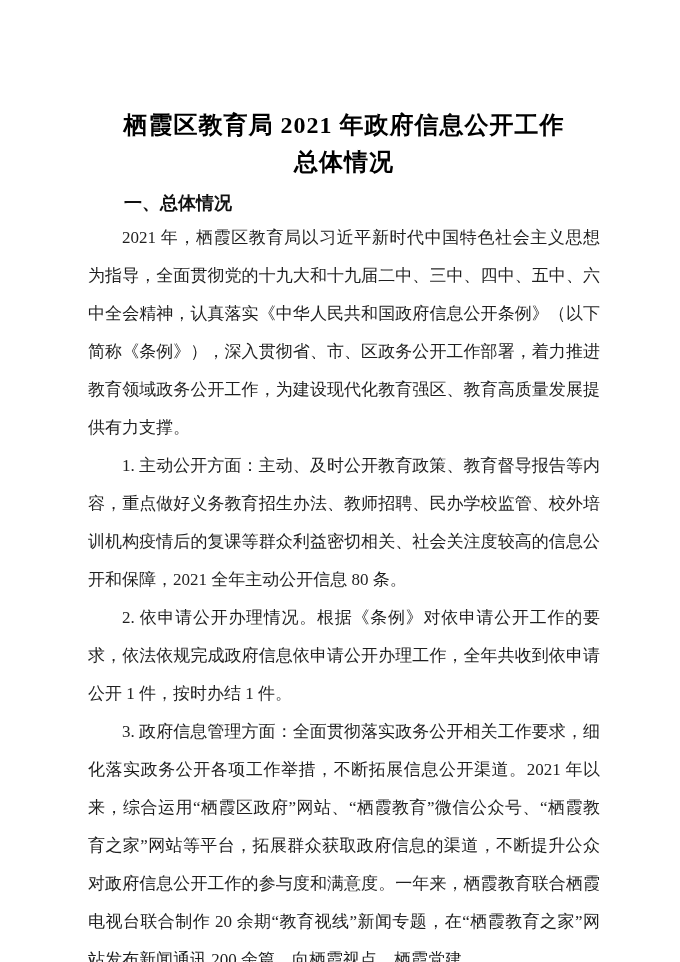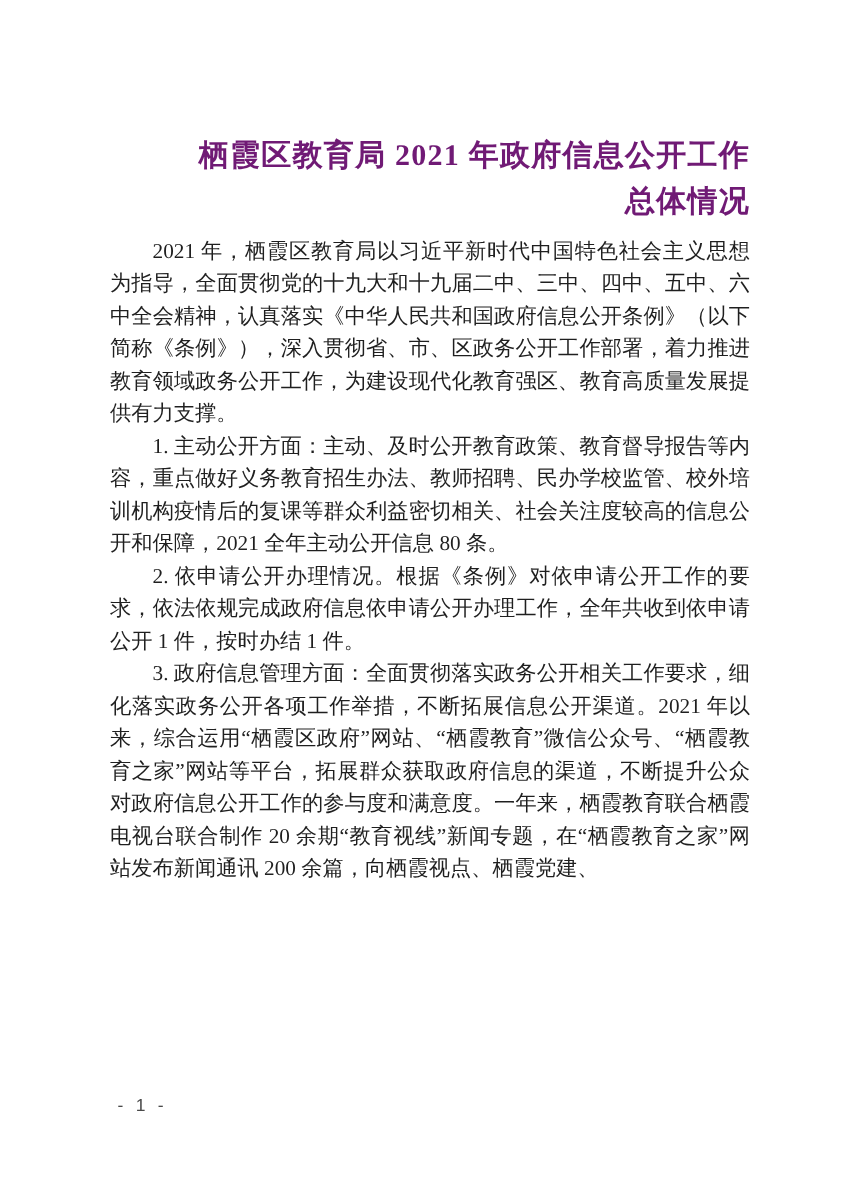--- a/index.html
+++ b/index.html
@@ -20,38 +20,38 @@
     left: 88px;
     top: 107px;
     width: 512px;
   }
   .doc-title {
     margin: 0 0 7px 0;
     font-family: "Liberation Serif", "DejaVu Serif", serif;
     font-weight: bold;
     font-size: 24px;
     line-height: 37px;
-    text-align: right;
-    color: #701a75;
+    text-align: center;
+    color: #000000;
     letter-spacing: 1px;
   }
   .doc-title span { display: block; }
   .section-heading {
     margin: 0 0 1px 0;
     font-family: "Liberation Sans", "DejaVu Sans", sans-serif;
     font-weight: bold;
     font-size: 18px;
     line-height: 30px;
     text-indent: 2em;
     color: #111111;
   }
   .para {
     margin: 0;
     font-size: 17px;
-    line-height: 26px;
+    line-height: 38px;
     text-align: justify;
     text-indent: 2em;
     color: #1f1f1f;
     word-break: break-all;
   }
   .page-number {
     position: absolute;
     left: 94px;
     top: 876px;
     font-family: "Liberation Sans", "DejaVu Sans", sans-serif;
@@ -64,20 +64,21 @@
 <body>
 
 <div class="page">
   <div class="content">
 
     <h1 class="doc-title">
       <span>栖霞区教育局 2021 年政府信息公开工作</span>
       <span>总体情况</span>
     </h1>
 
+    <h2 class="section-heading">一、总体情况</h2>
 
     <p class="para">2021 年，栖霞区教育局以习近平新时代中国特色社会主义思想为指导，全面贯彻党的十九大和十九届二中、三中、四中、五中、六中全会精神，认真落实《中华人民共和国政府信息公开条例》（以下简称《条例》），深入贯彻省、市、区政务公开工作部署，着力推进教育领域政务公开工作，为建设现代化教育强区、教育高质量发展提供有力支撑。</p>
 
     <p class="para">1. 主动公开方面：主动、及时公开教育政策、教育督导报告等内容，重点做好义务教育招生办法、教师招聘、民办学校监管、校外培训机构疫情后的复课等群众利益密切相关、社会关注度较高的信息公开和保障，2021 全年主动公开信息 80 条。</p>
 
     <p class="para">2. 依申请公开办理情况。根据《条例》对依申请公开工作的要求，依法依规完成政府信息依申请公开办理工作，全年共收到依申请公开 1 件，按时办结 1 件。</p>
 
     <p class="para">3. 政府信息管理方面：全面贯彻落实政务公开相关工作要求，细化落实政务公开各项工作举措，不断拓展信息公开渠道。2021 年以来，综合运用“栖霞区政府”网站、“栖霞教育”微信公众号、“栖霞教育之家”网站等平台，拓展群众获取政府信息的渠道，不断提升公众对政府信息公开工作的参与度和满意度。一年来，栖霞教育联合栖霞电视台联合制作 20 余期“教育视线”新闻专题，在“栖霞教育之家”网站发布新闻通讯 200 余篇，向栖霞视点、栖霞党建、</p>
 
   </div>

